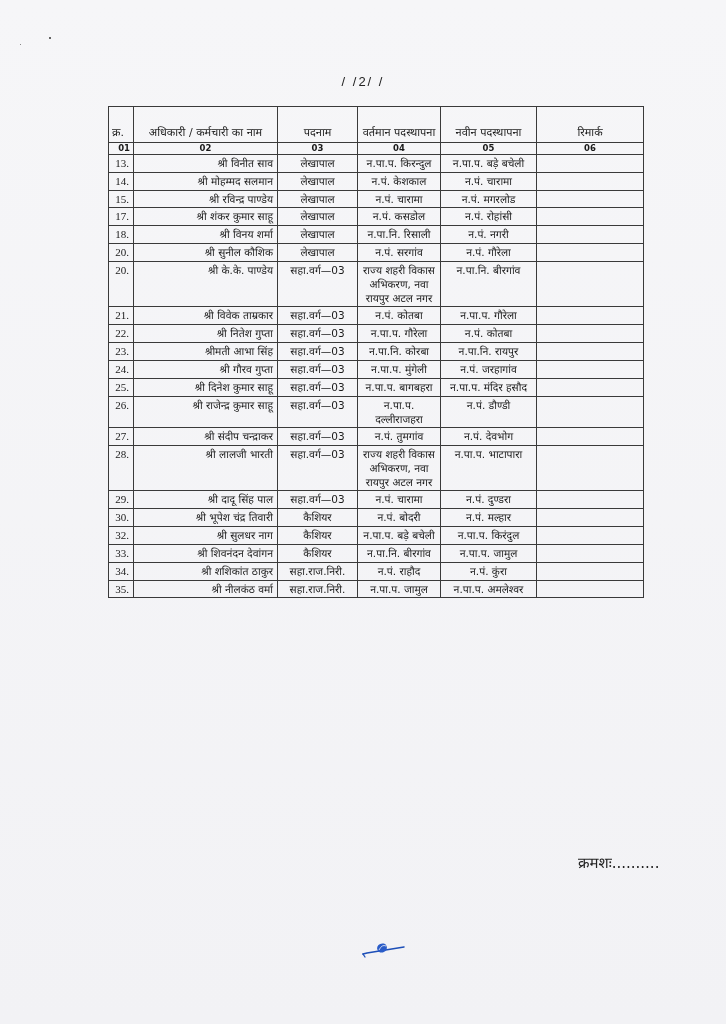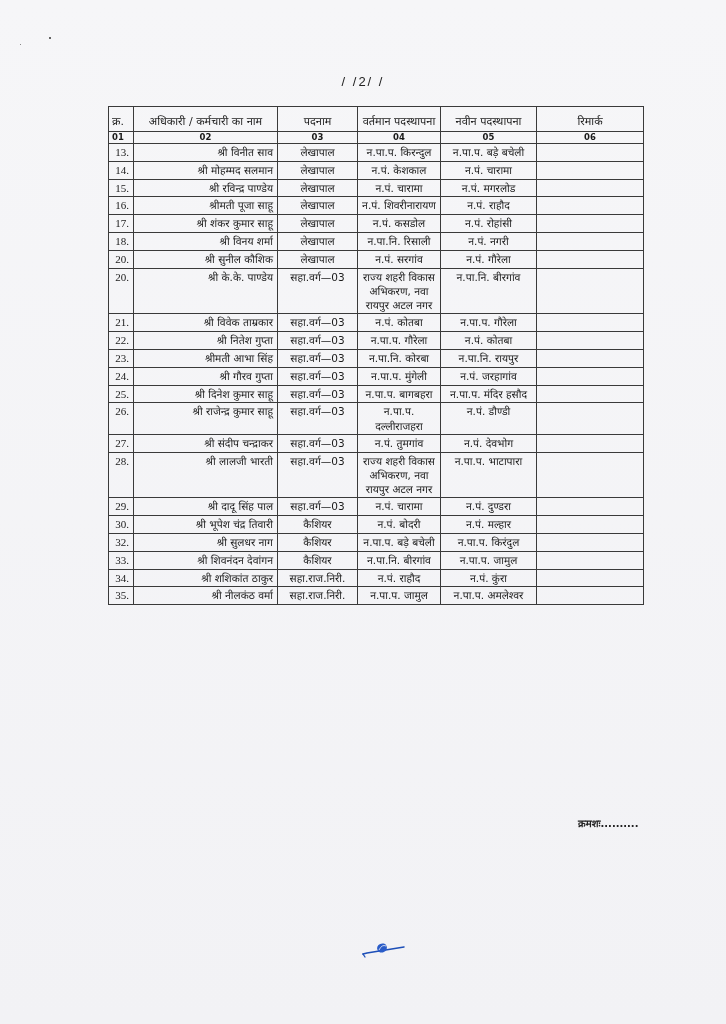--- a/index.html
+++ b/index.html
@@ -27,35 +27,35 @@
     width: 535px;
     font-size: 10.5px;
     line-height: 1.35;
   }
   table.roster td, table.roster th {
     border: 1px solid #3a3a3a;
     padding: 1px 4px;
     vertical-align: top;
     font-weight: normal;
   }
-  table.roster th { text-align: center; font-size: 11px; padding-top: 8px; }
+  table.roster th { text-align: center; font-size: 11px; padding-top: 19px; }
   .c1 { width: 25px; }
   .c2 { width: 144px; }
   .c3 { width: 80px; }
   .c4 { width: 83px; }
   .c5 { width: 96px; }
   .c6 { width: 107px; }
   tr.colnum td { font-size: 8.5px; font-weight: bold; text-align: center; padding: 0 3px; height: 11px; line-height: 11px; }
-  tr.colnum td:first-child { text-align: left; }
+  tr.colnum td:first-child { text-align: right; }
   td.sn { text-align: right; padding-left: 3px; font-family: "Liberation Serif", serif; font-size: 11px; }
   td.name { text-align: right; padding-left: 6px; }
   td.desig, td.cur, td.new { text-align: center; }
   .kramash {
-    position: absolute; left: 578px; top: 816px;
-    font-size: 10px; color: #222; font-weight: bold;
+    position: absolute; left: 578px; top: 852px;
+    font-size: 15px; color: #222;
   }
   .signature { position: absolute; left: 360px; top: 938px; }
 </style>
 </head>
 <body>
 
 <div class="page">
   <span class="speck" style="left:49px;top:37px;"></span>
   <span class="speck" style="left:20px;top:44px;width:1px;height:1px;background:#666;"></span>
 
@@ -107,28 +107,20 @@
         </tr>
         <tr>
           <td class="sn">15.</td>
           <td class="name">श्री रविन्द्र पाण्डेय</td>
           <td class="desig">लेखापाल</td>
           <td class="cur">न.पं. चारामा</td>
           <td class="new">न.पं. मगरलोड</td>
           <td class="remark"></td>
         </tr>
         <tr>
-          <td class="sn">16.</td>
-          <td class="name">श्रीमती पूजा साहू</td>
-          <td class="desig">लेखापाल</td>
-          <td class="cur">न.पं. शिवरीनारायण</td>
-          <td class="new">न.पं. राहौद</td>
-          <td class="remark"></td>
-        </tr>
-        <tr>
           <td class="sn">17.</td>
           <td class="name">श्री शंकर कुमार साहू</td>
           <td class="desig">लेखापाल</td>
           <td class="cur">न.पं. कसडोल</td>
           <td class="new">न.पं. रोहांसी</td>
           <td class="remark"></td>
         </tr>
         <tr>
           <td class="sn">18.</td>
           <td class="name">श्री विनय शर्मा</td>

